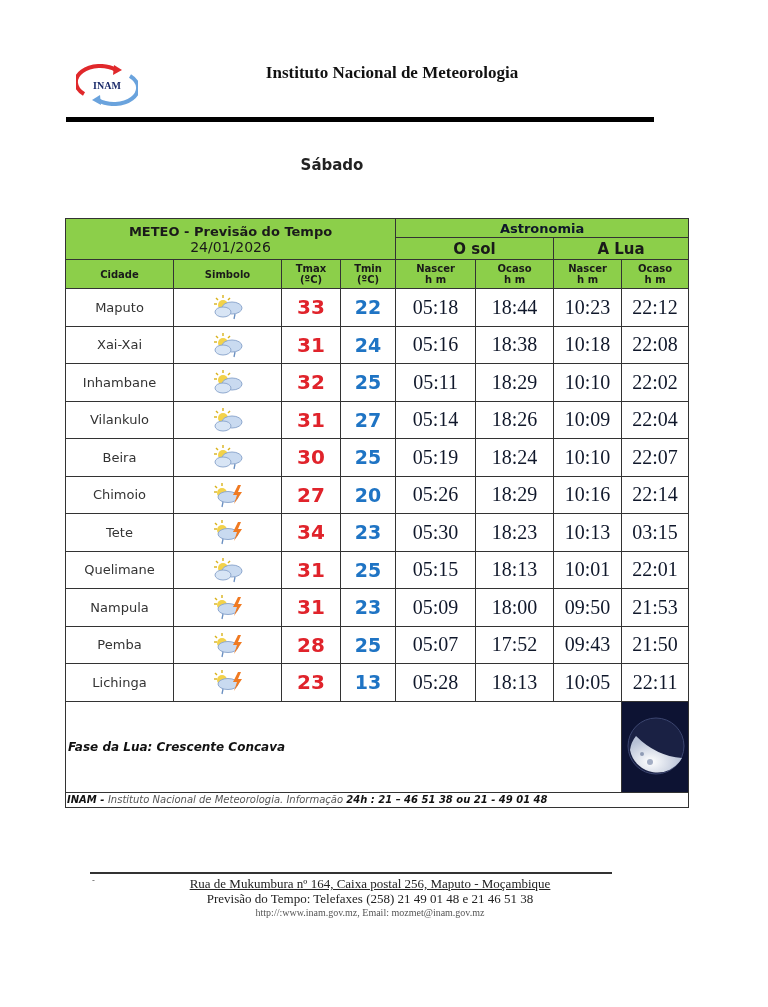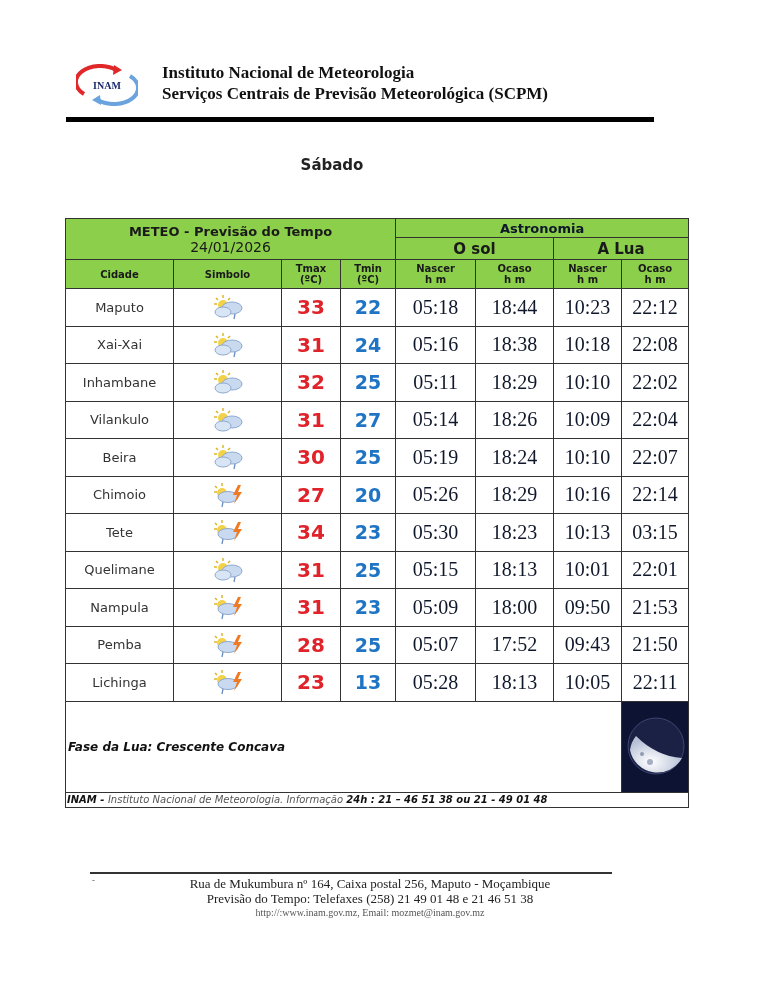--- a/index.html
+++ b/index.html
@@ -1,20 +1,20 @@
 <!DOCTYPE html>
 <html><head>
 <meta charset="utf-8">
 <style>
   html, body { margin: 0; padding: 0; background: #ffffff; }
   body { width: 768px; height: 1007px; position: relative; font-family: "DejaVu Sans", sans-serif; color: #222; overflow: hidden; }
 
   .header { position: absolute; left: 66px; top: 58px; width: 590px; height: 60px; }
   .logo { position: absolute; left: 10px; top: 6px; width: 62px; height: 42px; }
-  .hdr-text { position: absolute; left: 96px; top: 4px; width: 460px; font-family: "Liberation Serif", serif; font-weight: bold; color: #111; }
+  .hdr-text { position: absolute; left: 96px; top: 4px; width: 460px; text-align: center; font-family: "Liberation Serif", serif; font-weight: bold; color: #111; }
   .hdr-text .l1 { font-size: 17px; line-height: 21px; }
   .hdr-text .l2 { font-size: 17px; line-height: 21px; }
   .hdr-rule { position: absolute; left: 66px; top: 117px; width: 588px; height: 5px; background: #000; }
 
   .day { position: absolute; left: 0; width: 664px; top: 156px; text-align: center; font-weight: bold; font-size: 15px; color: #222; }
 
   table.main { position: absolute; left: 65px; top: 218px; width: 508px; border-collapse: collapse; table-layout: fixed; }
   table.main td, table.main th { border: 1.5px solid #333; padding: 0; text-align: center; vertical-align: middle; }
   .g { background: #8ccf4a; }
   .t-title { font-weight: bold; font-size: 13px; line-height: 15px; color: #1a1a1a; }
@@ -31,38 +31,37 @@
 
   .foot-row td { height: 86px; }
   .fase { text-align: left !important; padding-left: 2px !important; font-weight: bold; font-style: italic; font-size: 12px; color: #111; }
   .moon-cell { background: #0d1333; padding: 0 !important; }
   .info { text-align: left !important; font-size: 10px; font-style: italic; color: #555; height: 14px; padding-left: 1px !important; white-space: nowrap; }
   .info b { color: #111; font-style: italic; }
 
   .footer-rule { position: absolute; left: 90px; top: 872px; width: 522px; height: 1.5px; background: #333; }
   .dot { position: absolute; left: 92px; top: 876px; font-size: 8px; color: #555; }
   .footer { position: absolute; left: 150px; top: 876px; width: 440px; text-align: center; font-family: "Liberation Serif", serif; color: #222; }
-  .footer .a { font-size: 13px; line-height: 15px; }
+  .footer .a { font-size: 13px; line-height: 15px; text-decoration: underline; }
   .footer .b { font-size: 13px; line-height: 15px; }
   .footer .c { font-size: 10px; line-height: 14px; color: #555; }
 </style>
 </head>
 <body>
 
 <div class="header">
   <svg class="logo" viewBox="0 0 62 42">
     <path d="M8 30 A24 16 0 0 1 40 6" fill="none" stroke="#e0282b" stroke-width="4"></path>
     <path d="M38 1 L46 6 L37 11 Z" fill="#e0282b"></path>
     <path d="M54 12 A24 16 0 0 1 22 36" fill="none" stroke="#6aa3dd" stroke-width="4"></path>
     <path d="M24 31 L16 36 L25 41 Z" fill="#6aa3dd"></path>
     <text x="31" y="25" text-anchor="middle" font-family="Liberation Serif, serif" font-weight="bold" font-size="10" fill="#1a2a6a">INAM</text>
   </svg>
   <div class="hdr-text">
     <div class="l1">Instituto Nacional de Meteorologia</div>
-    <div class="l2">Serviços Centrais de Previsão Meteorológica (SCPM)</div>
   </div>
 </div>
 <div class="hdr-rule"></div>
 
 <div class="day">Sábado</div>
 
 <table class="main">
   <colgroup>
     <col style="width:108px">
       <col style="width:108px">

